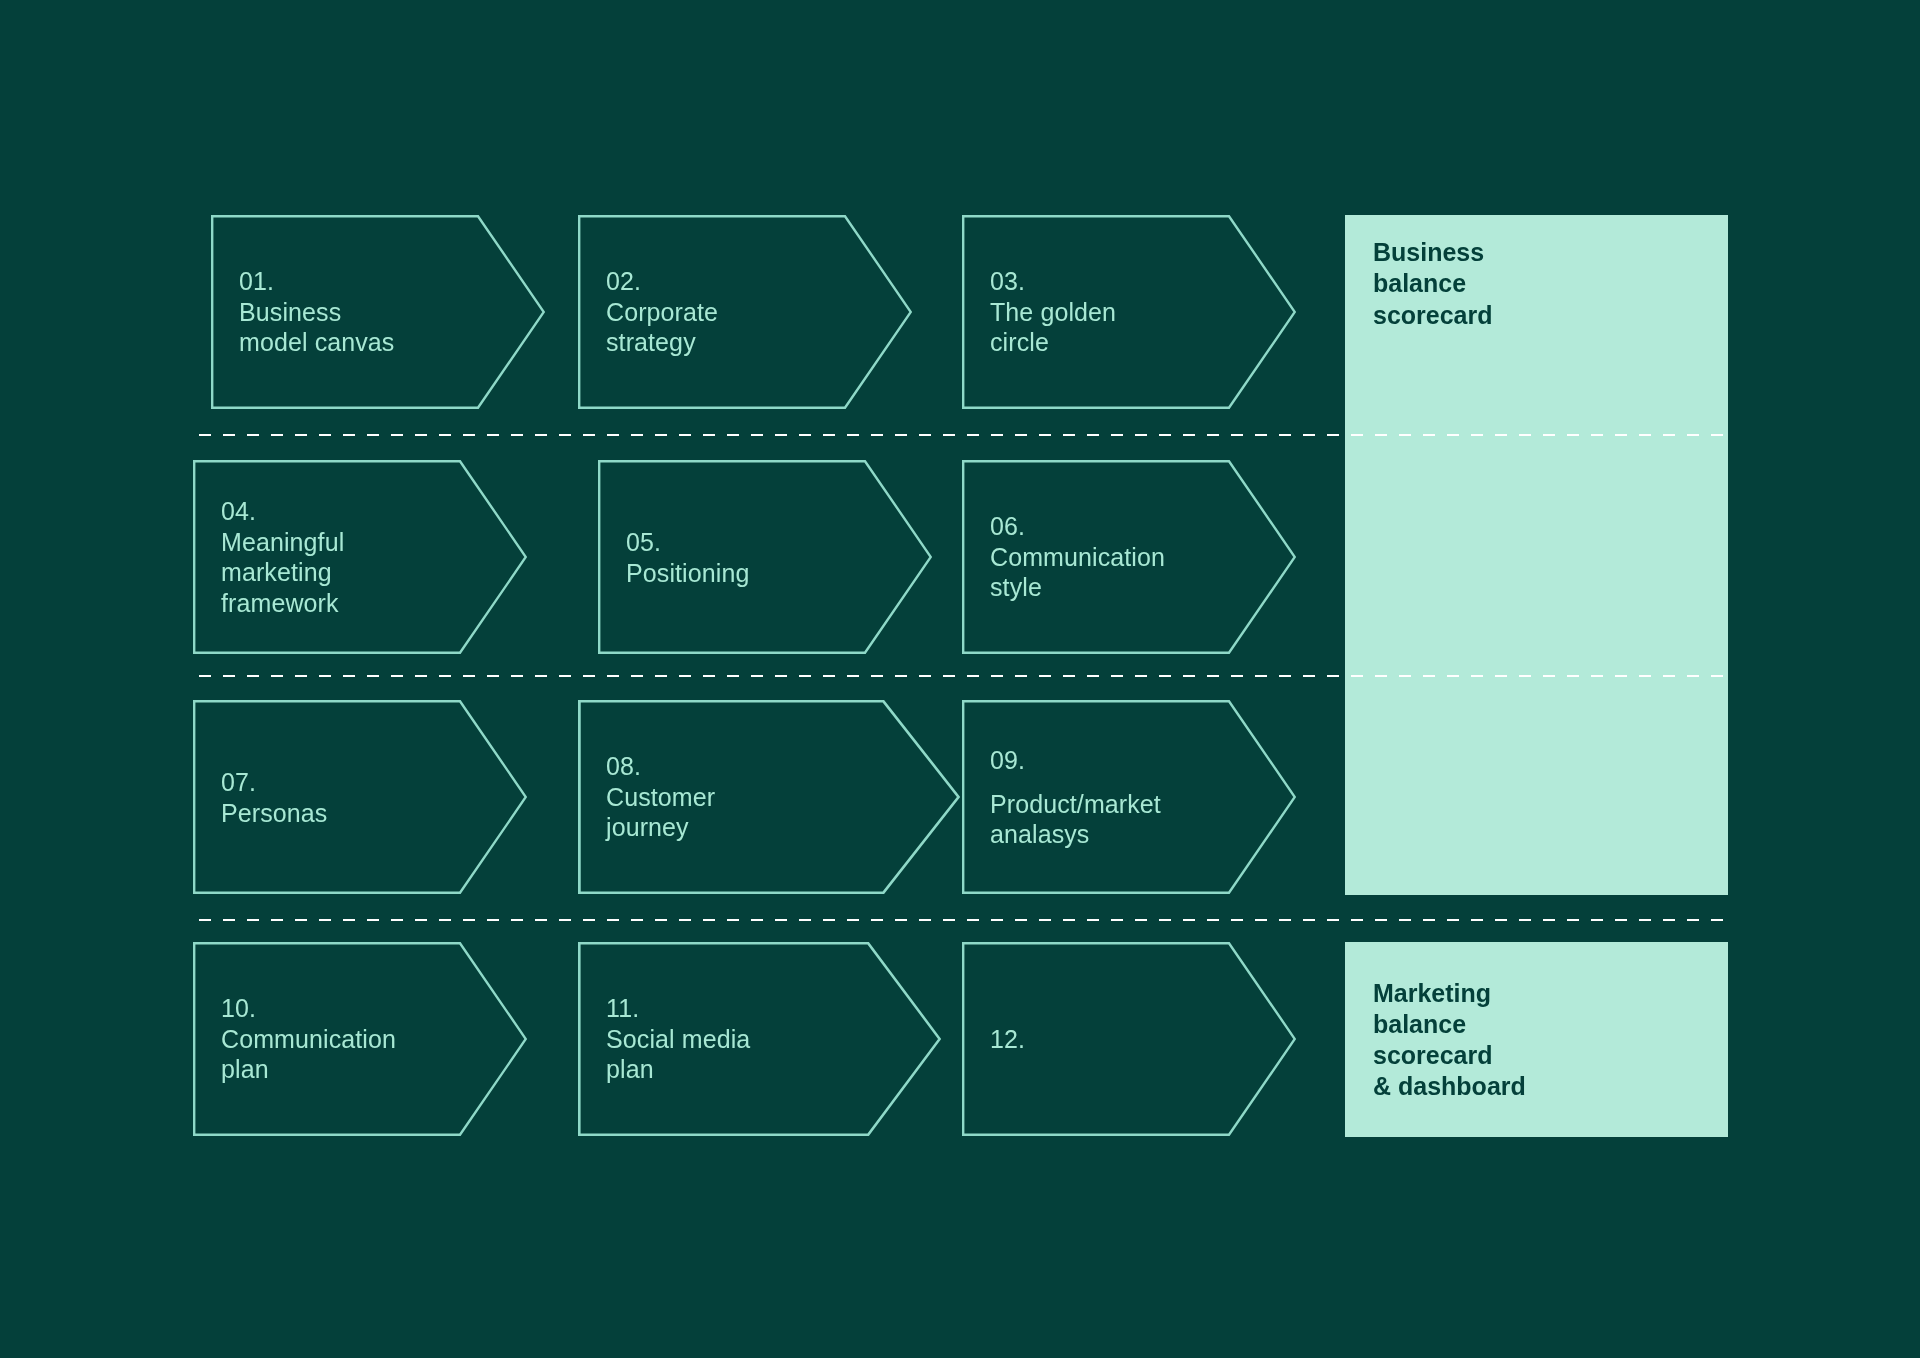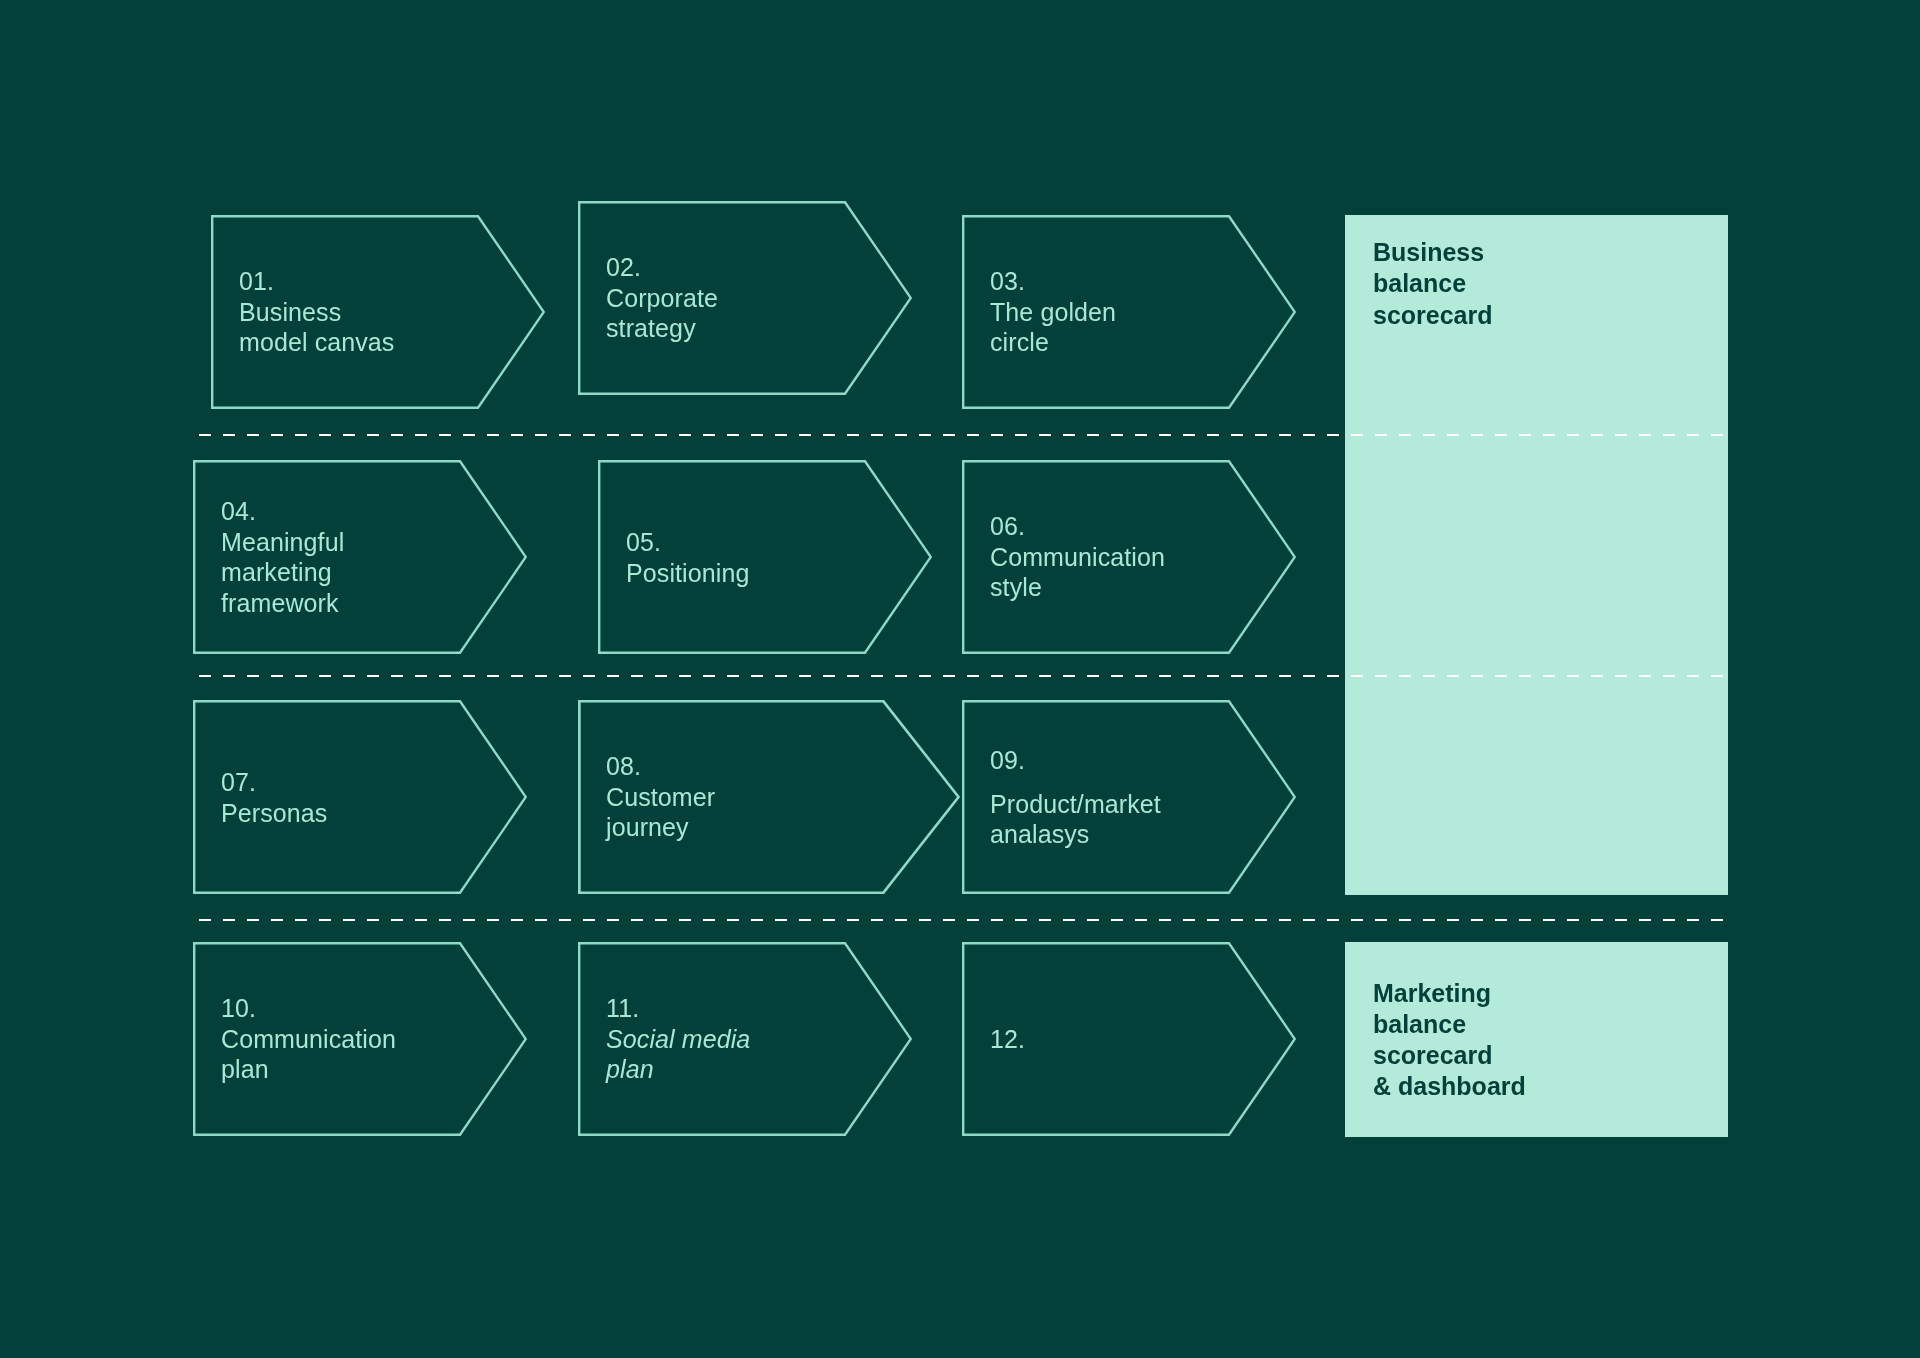--- a/index.html
+++ b/index.html
@@ -91,21 +91,21 @@
     <svg viewBox="0 0 334 194" preserveAspectRatio="none">
       <polygon points="1.2,1.2 267,1.2 332.8,97 267,192.8 1.2,192.8" fill="none" stroke="#8FD9C8" stroke-width="2.4"></polygon>
     </svg>
     <div class="lbl">
       <span class="num">01.</span>
       <span class="ttl" style="white-space:pre-line;">Business
 model canvas</span>
     </div>
   </div>
 
-  <div class="chev" style="left:578px;top:201px;">
+  <div class="chev" style="left:578px;top:215px;">
     <svg viewBox="0 0 334 194" preserveAspectRatio="none">
       <polygon points="1.2,1.2 267,1.2 332.8,97 267,192.8 1.2,192.8" fill="none" stroke="#8FD9C8" stroke-width="2.4"></polygon>
     </svg>
     <div class="lbl">
       <span class="num">02.</span>
       <span class="ttl" style="white-space:pre-line;">Corporate
 strategy</span>
     </div>
   </div>
 
@@ -189,27 +189,27 @@
     <svg viewBox="0 0 334 194" preserveAspectRatio="none">
       <polygon points="1.2,1.2 267,1.2 332.8,97 267,192.8 1.2,192.8" fill="none" stroke="#8FD9C8" stroke-width="2.4"></polygon>
     </svg>
     <div class="lbl">
       <span class="num">10.</span>
       <span class="ttl" style="white-space:pre-line;">Communication
 plan</span>
     </div>
   </div>
 
-  <div class="chev" style="left:578px;top:942px;">
+  <div class="chev" style="left:578px;top:942px;padding-left:29px;">
     <svg viewBox="0 0 334 194" preserveAspectRatio="none">
       <polygon points="1.2,1.2 267,1.2 332.8,97 267,192.8 1.2,192.8" fill="none" stroke="#8FD9C8" stroke-width="2.4"></polygon>
     </svg>
     <div class="lbl">
       <span class="num">11.</span>
-      <span class="ttl" style="white-space:pre-line;font-style:italic;">Social media
+      <span class="ttl" style="white-space:pre-line;">Social media
 plan</span>
     </div>
   </div>
 
   <div class="chev" style="left:962px;top:942px;">
     <svg viewBox="0 0 334 194" preserveAspectRatio="none">
       <polygon points="1.2,1.2 267,1.2 332.8,97 267,192.8 1.2,192.8" fill="none" stroke="#8FD9C8" stroke-width="2.4"></polygon>
     </svg>
     <div class="lbl">
       <span class="num">12.</span>

